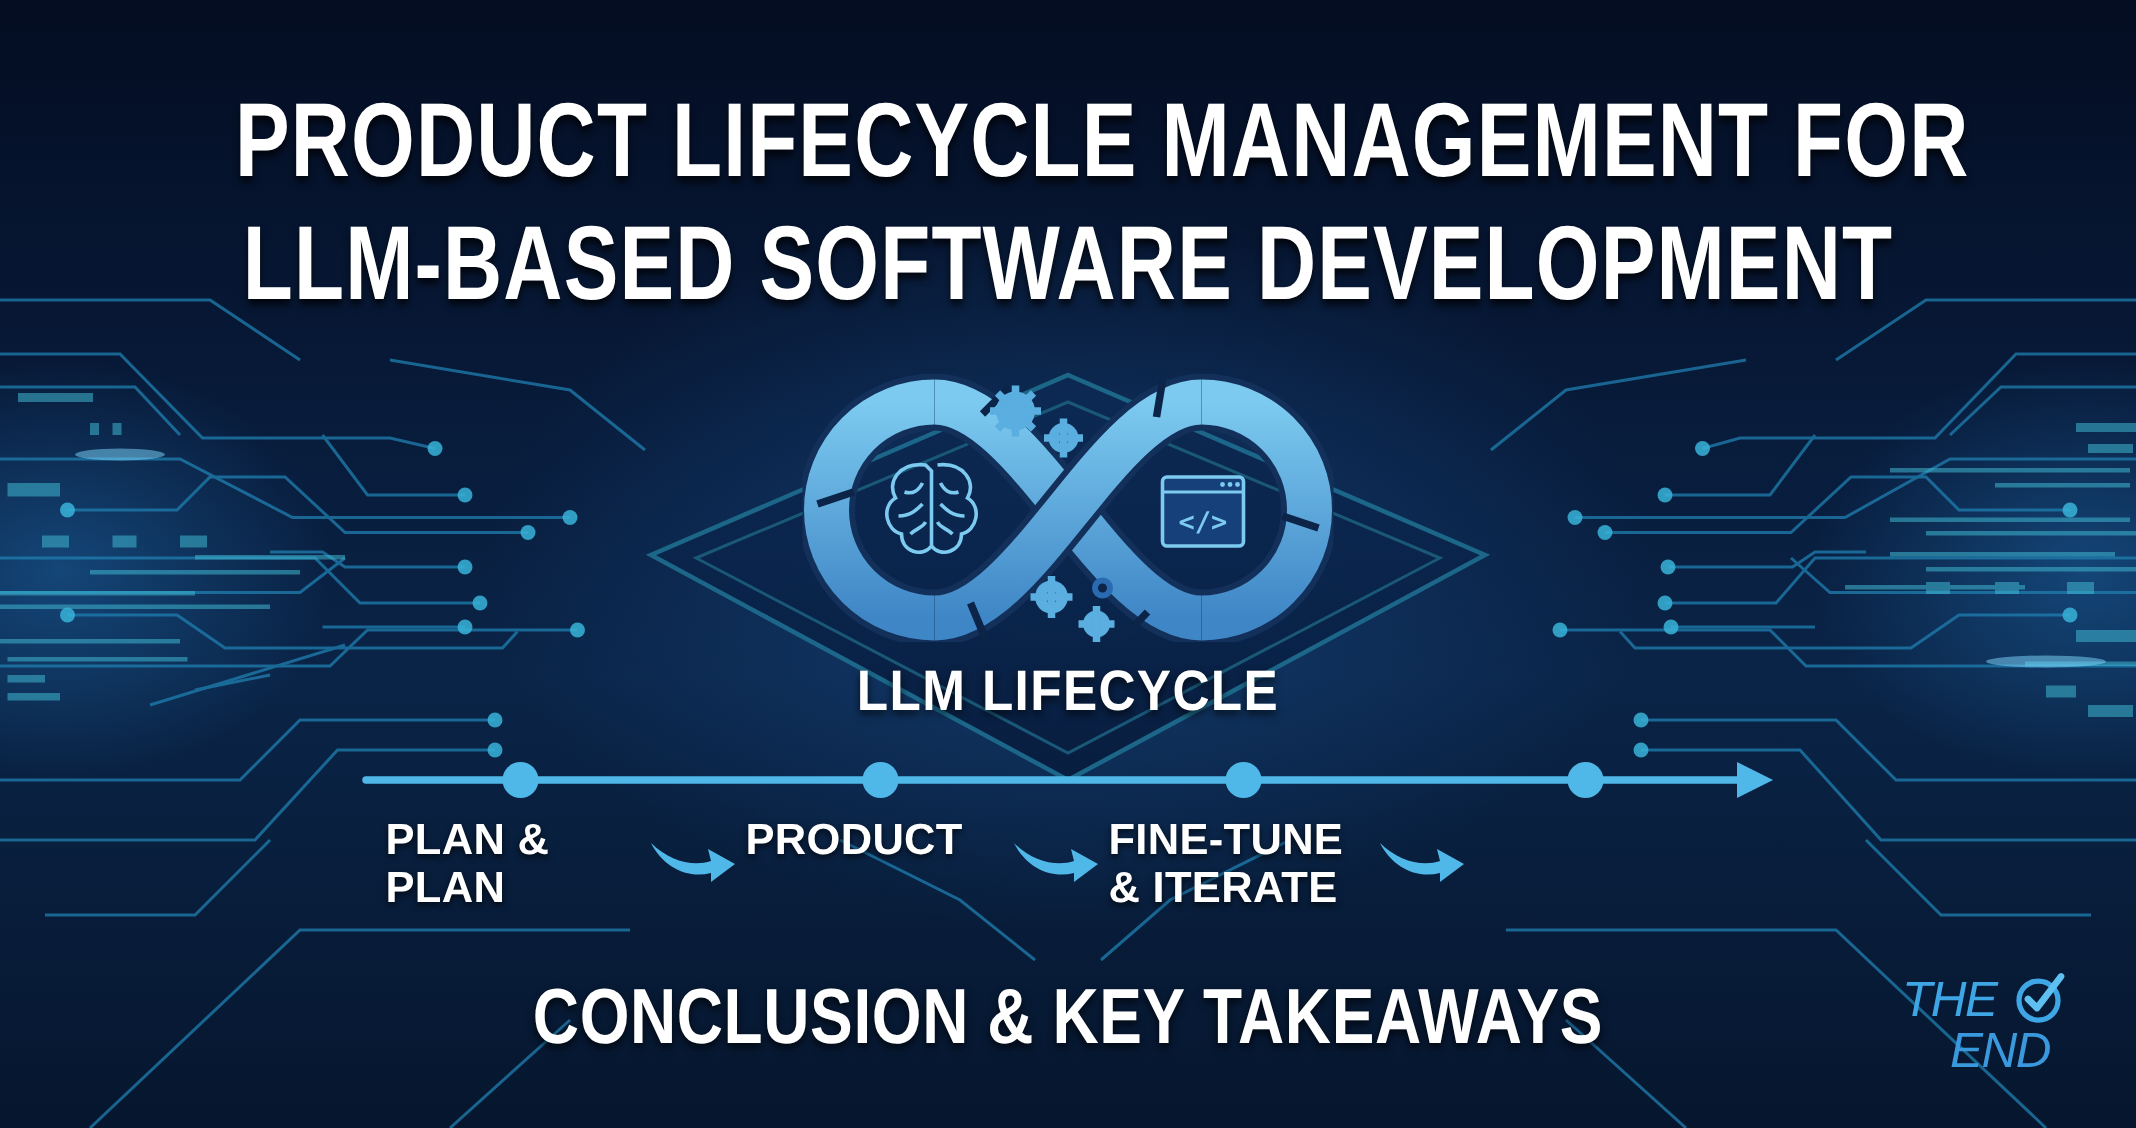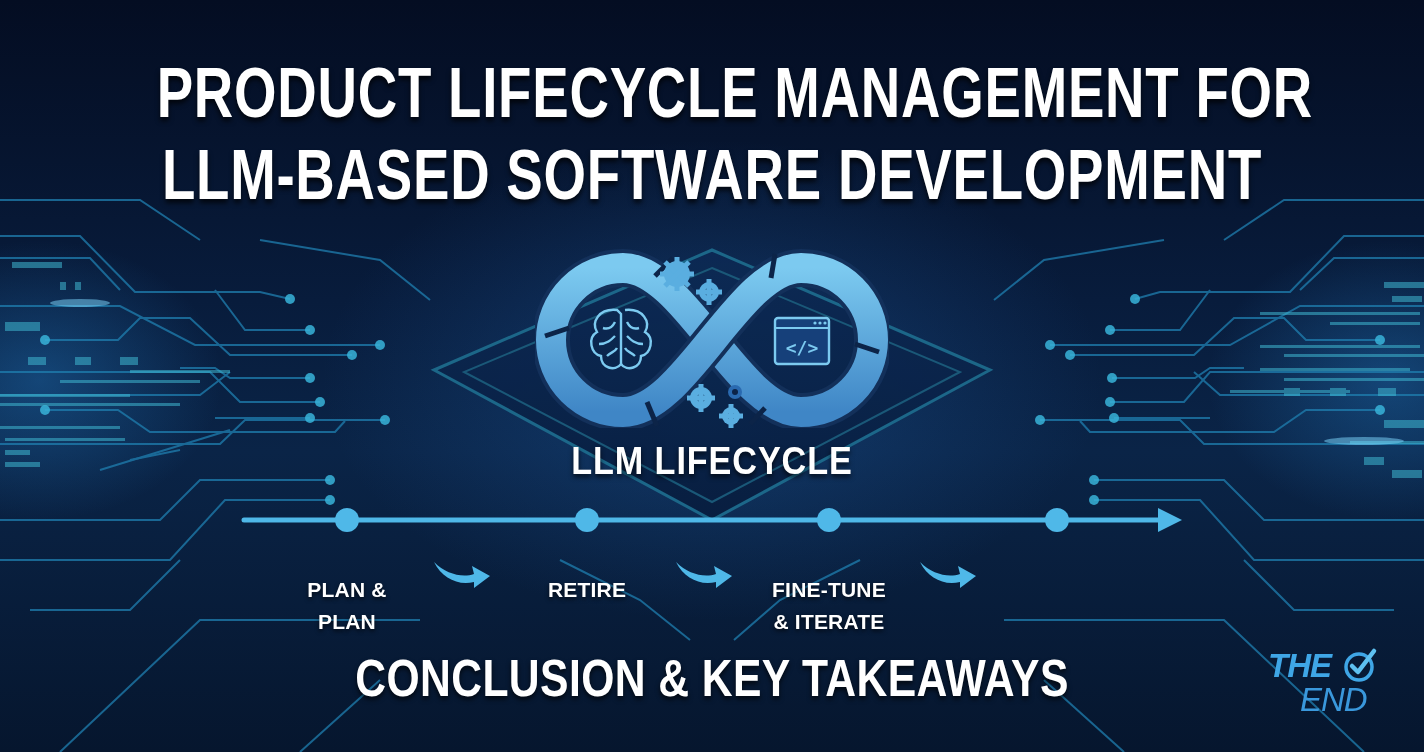--- a/index.html
+++ b/index.html
@@ -14,27 +14,27 @@
   .title{position:absolute;left:0;top:52px;width:1424px;text-align:center;color:#fff;
     font-family:"Liberation Sans",sans-serif;font-weight:700;font-size:70px;line-height:82px;
     letter-spacing:1px;transform:scaleX(0.78);transform-origin:center top;
     text-shadow:0 4px 6px rgba(0,0,0,0.7);}
   .title div{white-space:nowrap;}
   .logo{position:absolute;left:535px;top:248px;width:354px;height:180px;}
   .logo-label{position:absolute;left:0;width:1424px;top:440px;text-align:center;color:#fff;
     font-weight:700;font-size:38px;letter-spacing:1px;transform:scaleX(0.9);
     text-shadow:0 3px 6px rgba(0,0,0,0.7);}
   .timeline{position:absolute;left:0;top:0;width:1424px;height:752px;}
-  .stage-label{position:absolute;width:180px;text-align:center;color:#fff;font-weight:700;
-    font-size:21px;line-height:32px;letter-spacing:0.2px;text-shadow:0 2px 4px rgba(0,0,0,0.7);margin-top:30px;}
+  .stage-label{position:absolute;width:180px;text-align:left;color:#fff;font-weight:700;
+    font-size:29px;line-height:32px;letter-spacing:0.2px;text-shadow:0 2px 4px rgba(0,0,0,0.7);}
   .subtitle{position:absolute;left:0;width:1424px;top:648px;text-align:center;color:#fff;
     font-weight:700;font-size:52px;letter-spacing:0.5px;transform:scaleX(0.82);
     text-shadow:0 3px 6px rgba(0,0,0,0.7);}
   .badge{position:absolute;left:1262px;top:645px;width:120px;height:80px;}
-  .badge .t1{position:absolute;left:6px;top:2px;font-weight:700;font-style:italic;font-size:33px;color:#3fa6e6;letter-spacing:-1px;}
+  .badge .t1{position:absolute;left:6px;top:2px;font-weight:400;font-style:italic;font-size:33px;color:#3fa6e6;letter-spacing:-1px;}
   .badge .t2{position:absolute;left:38px;top:36px;font-weight:400;font-style:italic;font-size:33px;color:#3a98dc;letter-spacing:-1px;}
   .badge svg{position:absolute;left:78px;top:0px;}
 </style>
 </head>
 <body>
 
 <div class="stage">
 
   <svg class="bg-svg" viewBox="0 0 1424 752">
     <defs>
@@ -250,21 +250,21 @@
       <path d="M676,562 C688,574 704,578 716,574 L714,566 L732,576 L716,588 L716,582 C700,586 684,578 676,562 Z"></path>
       <path d="M920,562 C932,574 948,578 960,574 L958,566 L976,576 L960,588 L960,582 C944,586 928,578 920,562 Z"></path>
     </g>
   </svg>
 
   <div class="stage-label" style="left:257px;top:544px;">
     <div>PLAN &amp;</div>
     <div>PLAN</div>
   </div>
   <div class="stage-label" style="left:497px;top:544px;">
-    <div>RETIRE</div>
+    <div>PRODUCT</div>
   </div>
   <div class="stage-label" style="left:739px;top:544px;">
     <div>FINE-TUNE</div>
     <div>&amp; ITERATE</div>
   </div>
   <div class="stage-label" style="left:967px;top:544px;">
   </div>
 
   <div class="subtitle">CONCLUSION &amp; KEY TAKEAWAYS</div>
 

